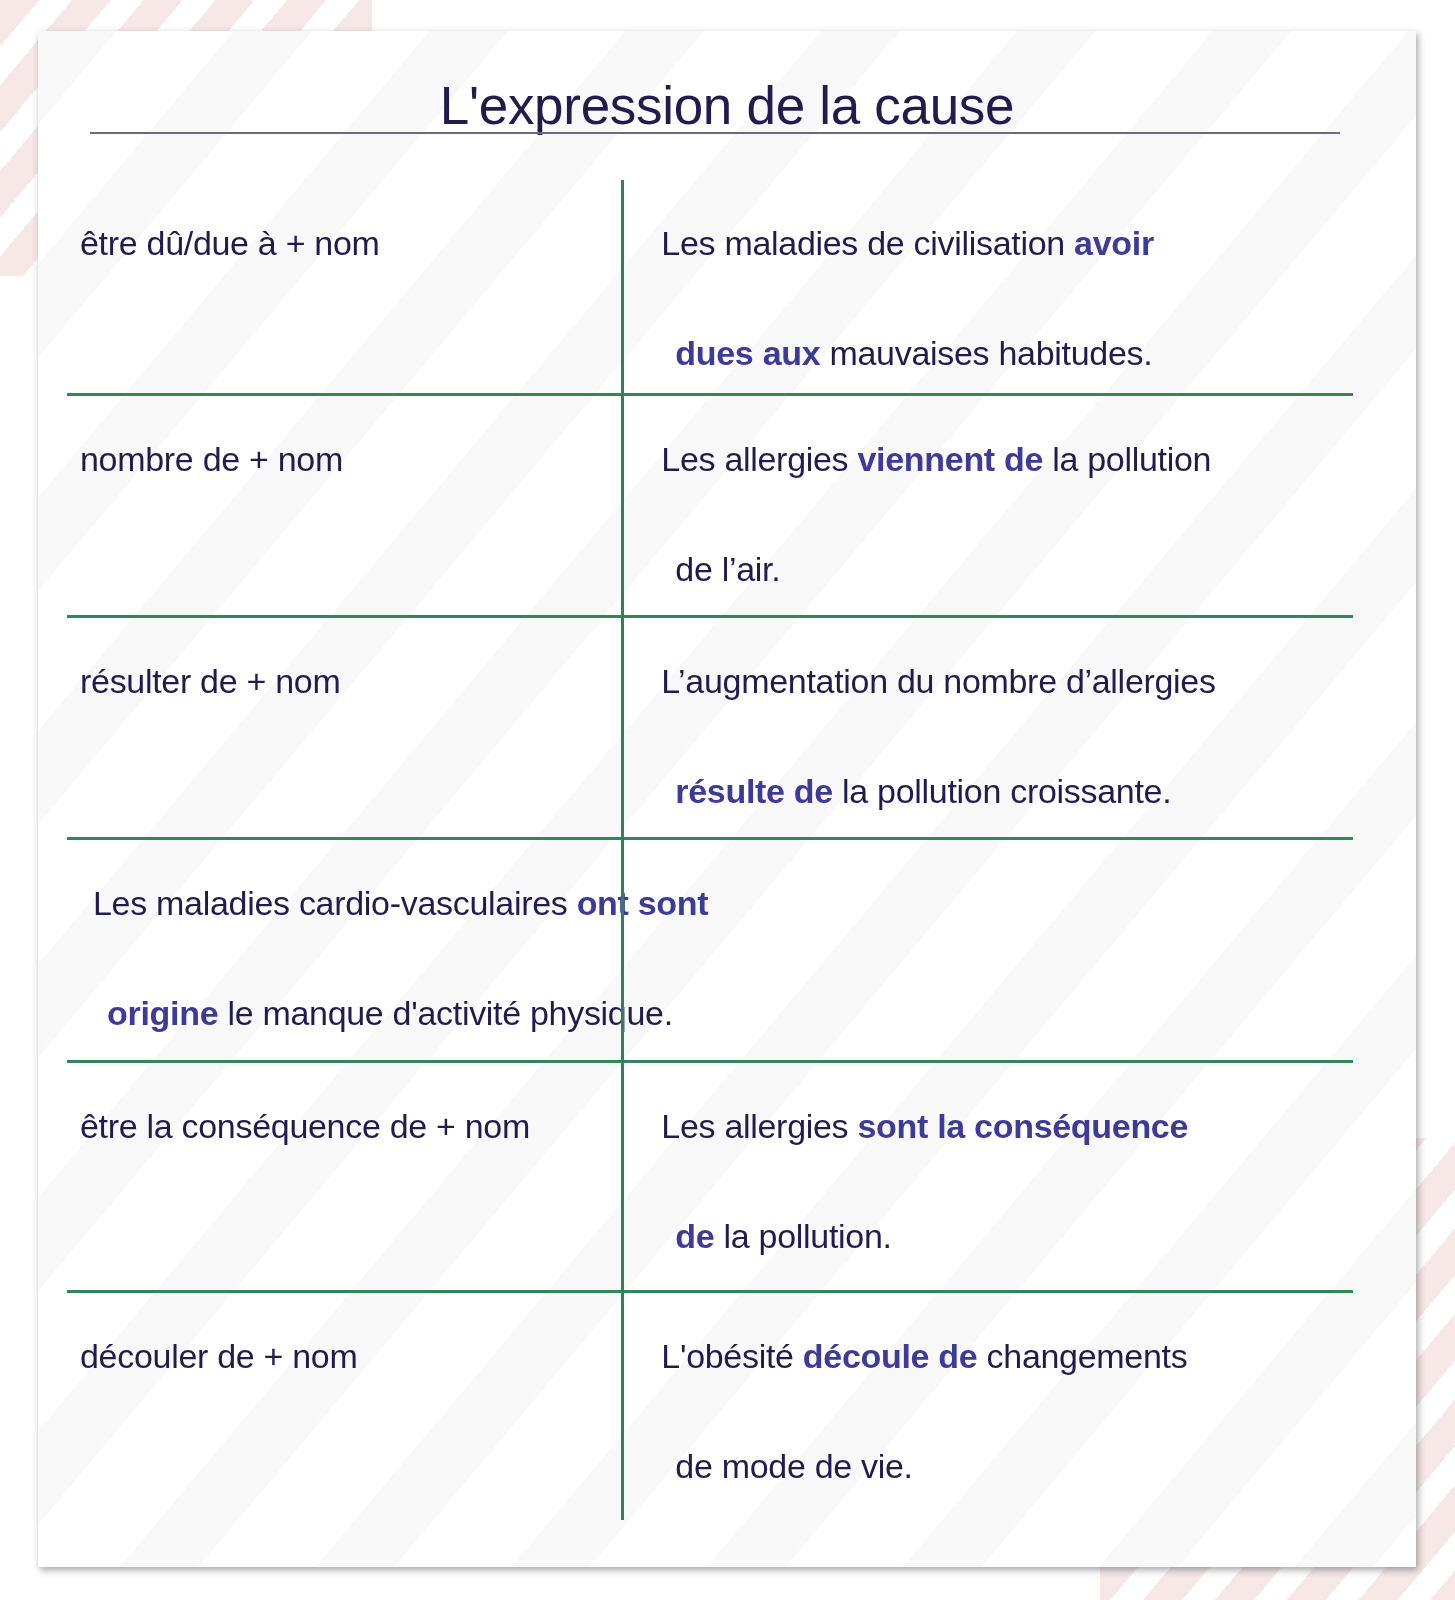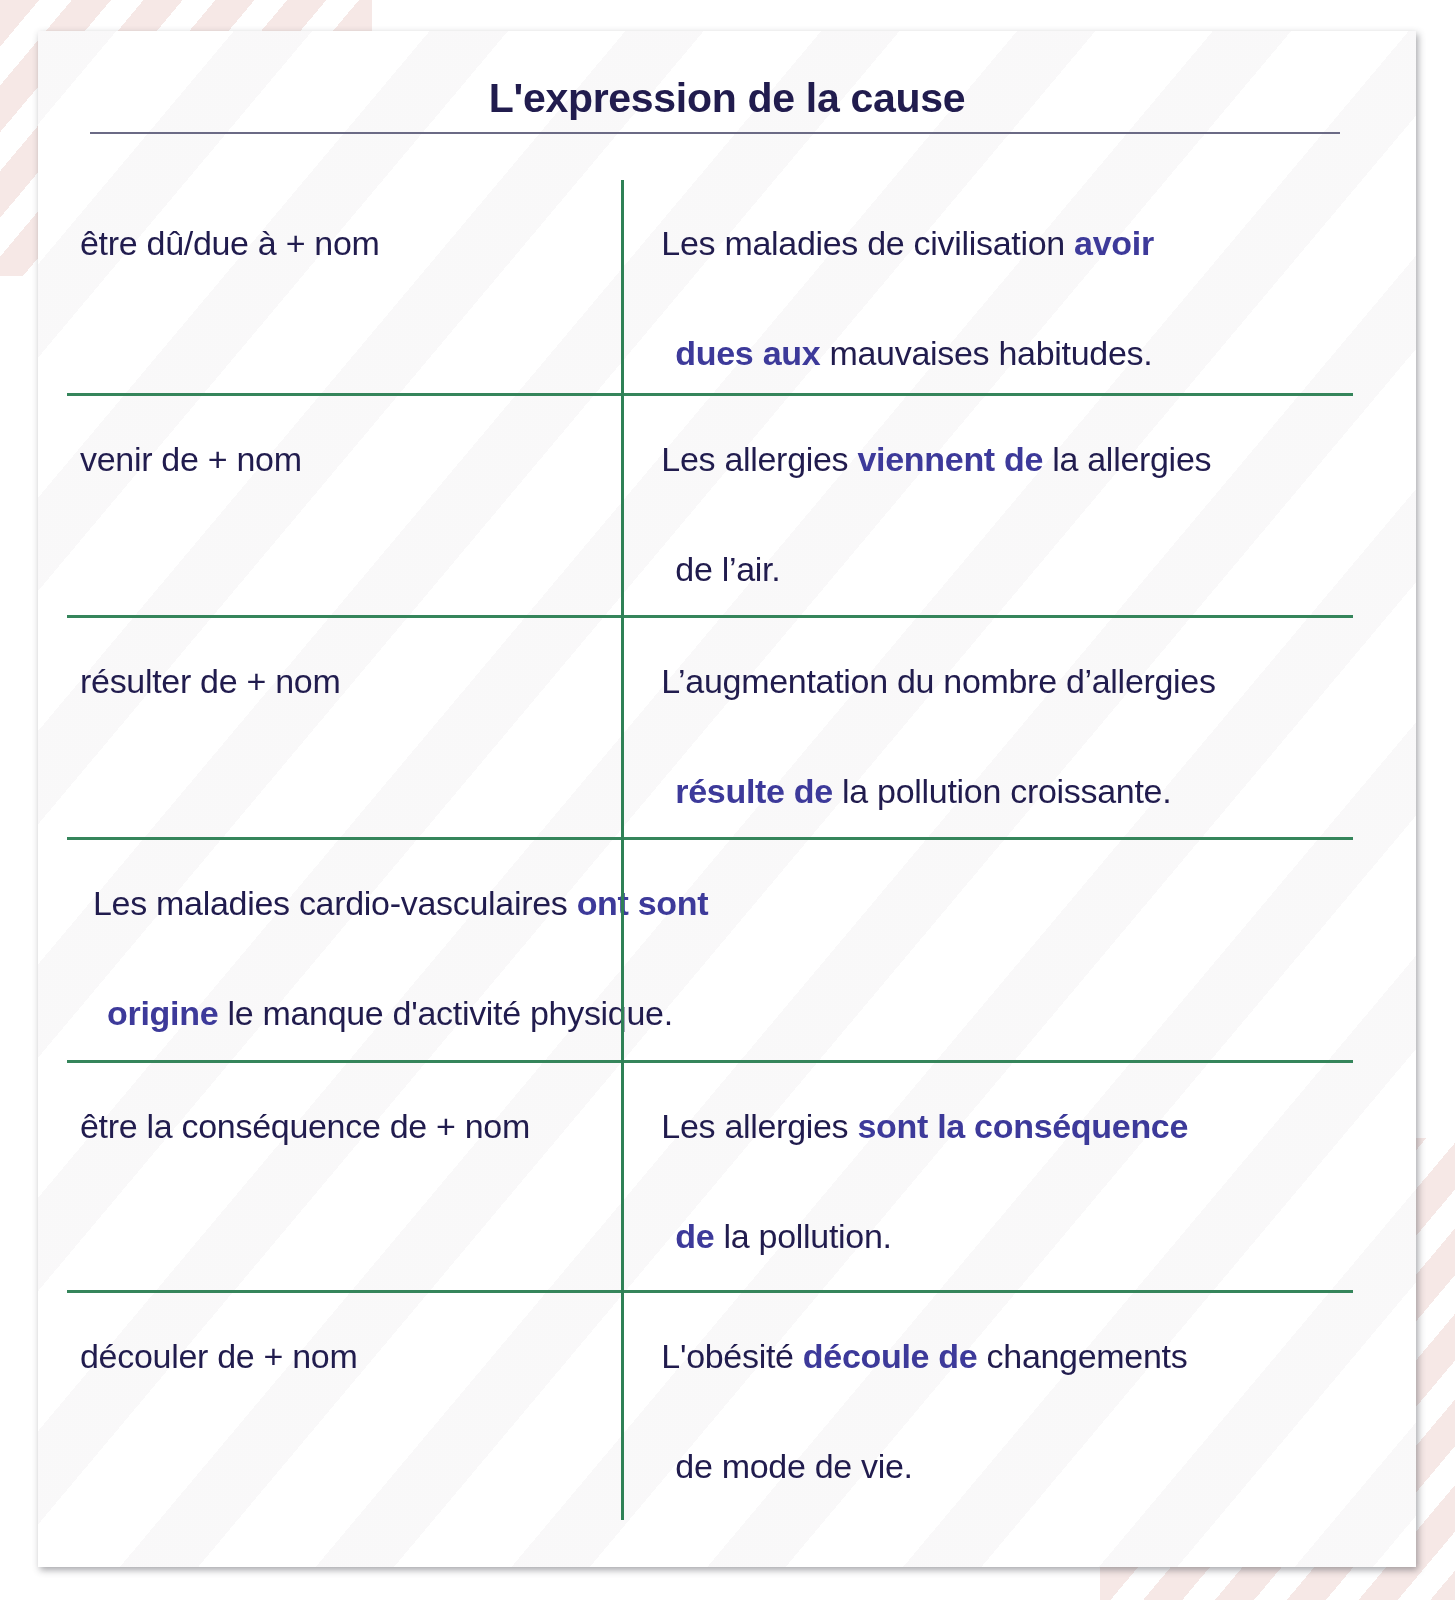--- a/index.html
+++ b/index.html
@@ -41,22 +41,22 @@
       #ffffff;
     box-shadow: 2px 3px 7px rgba(55,55,65,0.45);
   }
 
   .card-title {
     position: absolute;
     left: 0;
     top: 44px;
     width: 100%;
     text-align: center;
-    font-size: 41px;
-    font-weight: 700;
+    font-size: 53px;
+    font-weight: 400;
     letter-spacing: -0.3px;
     color: #211c4e;
   }
   .title-rule {
     position: absolute;
     left: 52px;
     top: 101px;
     width: 1250px;
     height: 2px;
     background: #6b6a85;
@@ -133,23 +133,23 @@
 
       <div class="t-row r1">
         <div class="cell expr">être dû/due à + nom</div>
         <div class="cell example">
           <div class="ex-line"><span>Les maladies de civilisation </span><span class="hl">avoir</span><span></span></div>
           <div class="ex-line second"><span></span><span class="hl">dues aux</span><span> mauvaises habitudes.</span></div>
         </div>
       </div>
 
       <div class="t-row r2">
-        <div class="cell expr">venir de + nom</div>
+        <div class="cell expr">nombre de + nom</div>
         <div class="cell example">
-          <div class="ex-line"><span>Les allergies </span><span class="hl">viennent de</span><span> la allergies</span></div>
+          <div class="ex-line"><span>Les allergies </span><span class="hl">viennent de</span><span> la pollution</span></div>
           <div class="ex-line second"><span>de l’air.</span><span class="hl"></span><span></span></div>
         </div>
       </div>
 
       <div class="t-row r3">
         <div class="cell expr">résulter de + nom</div>
         <div class="cell example">
           <div class="ex-line"><span>L’augmentation du nombre d’allergies</span><span class="hl"></span><span></span></div>
           <div class="ex-line second"><span></span><span class="hl">résulte de</span><span> la pollution croissante.</span></div>
         </div>

